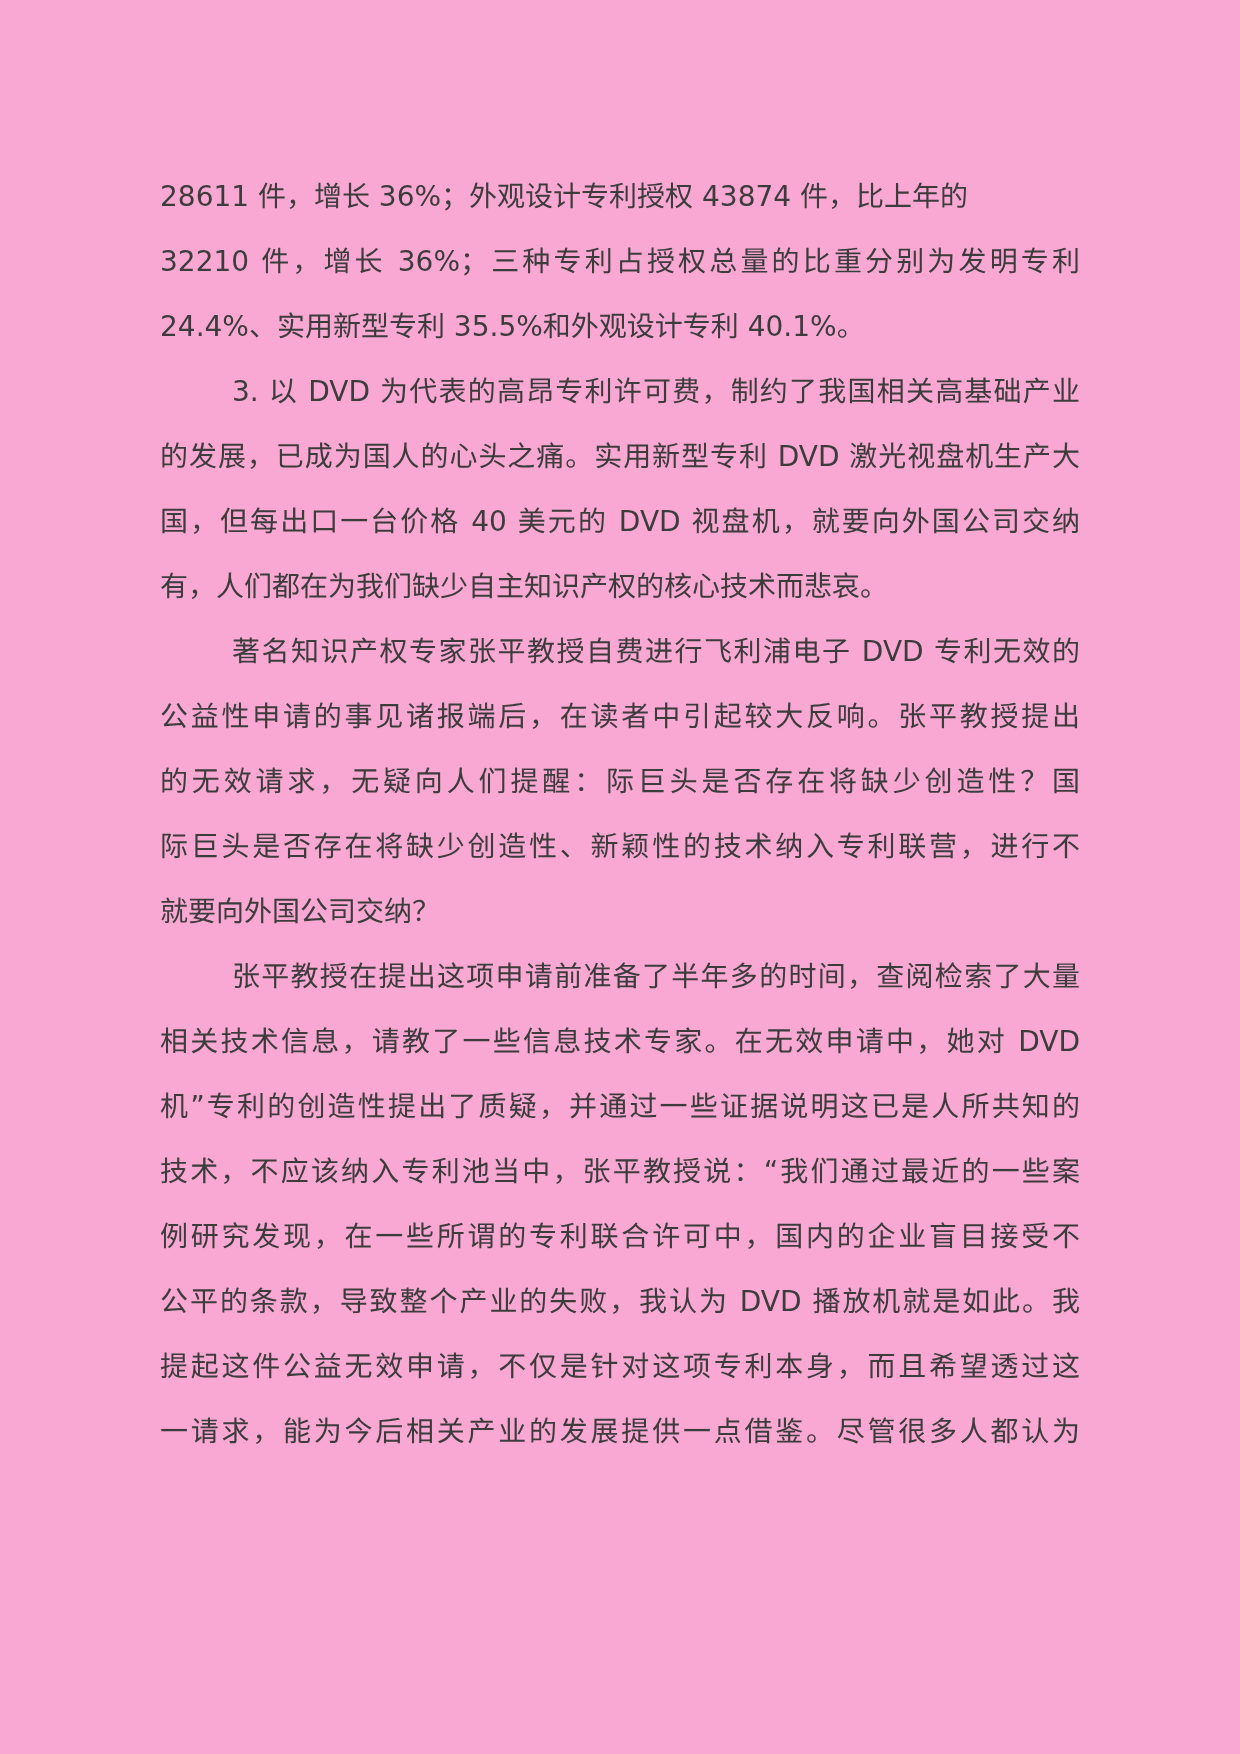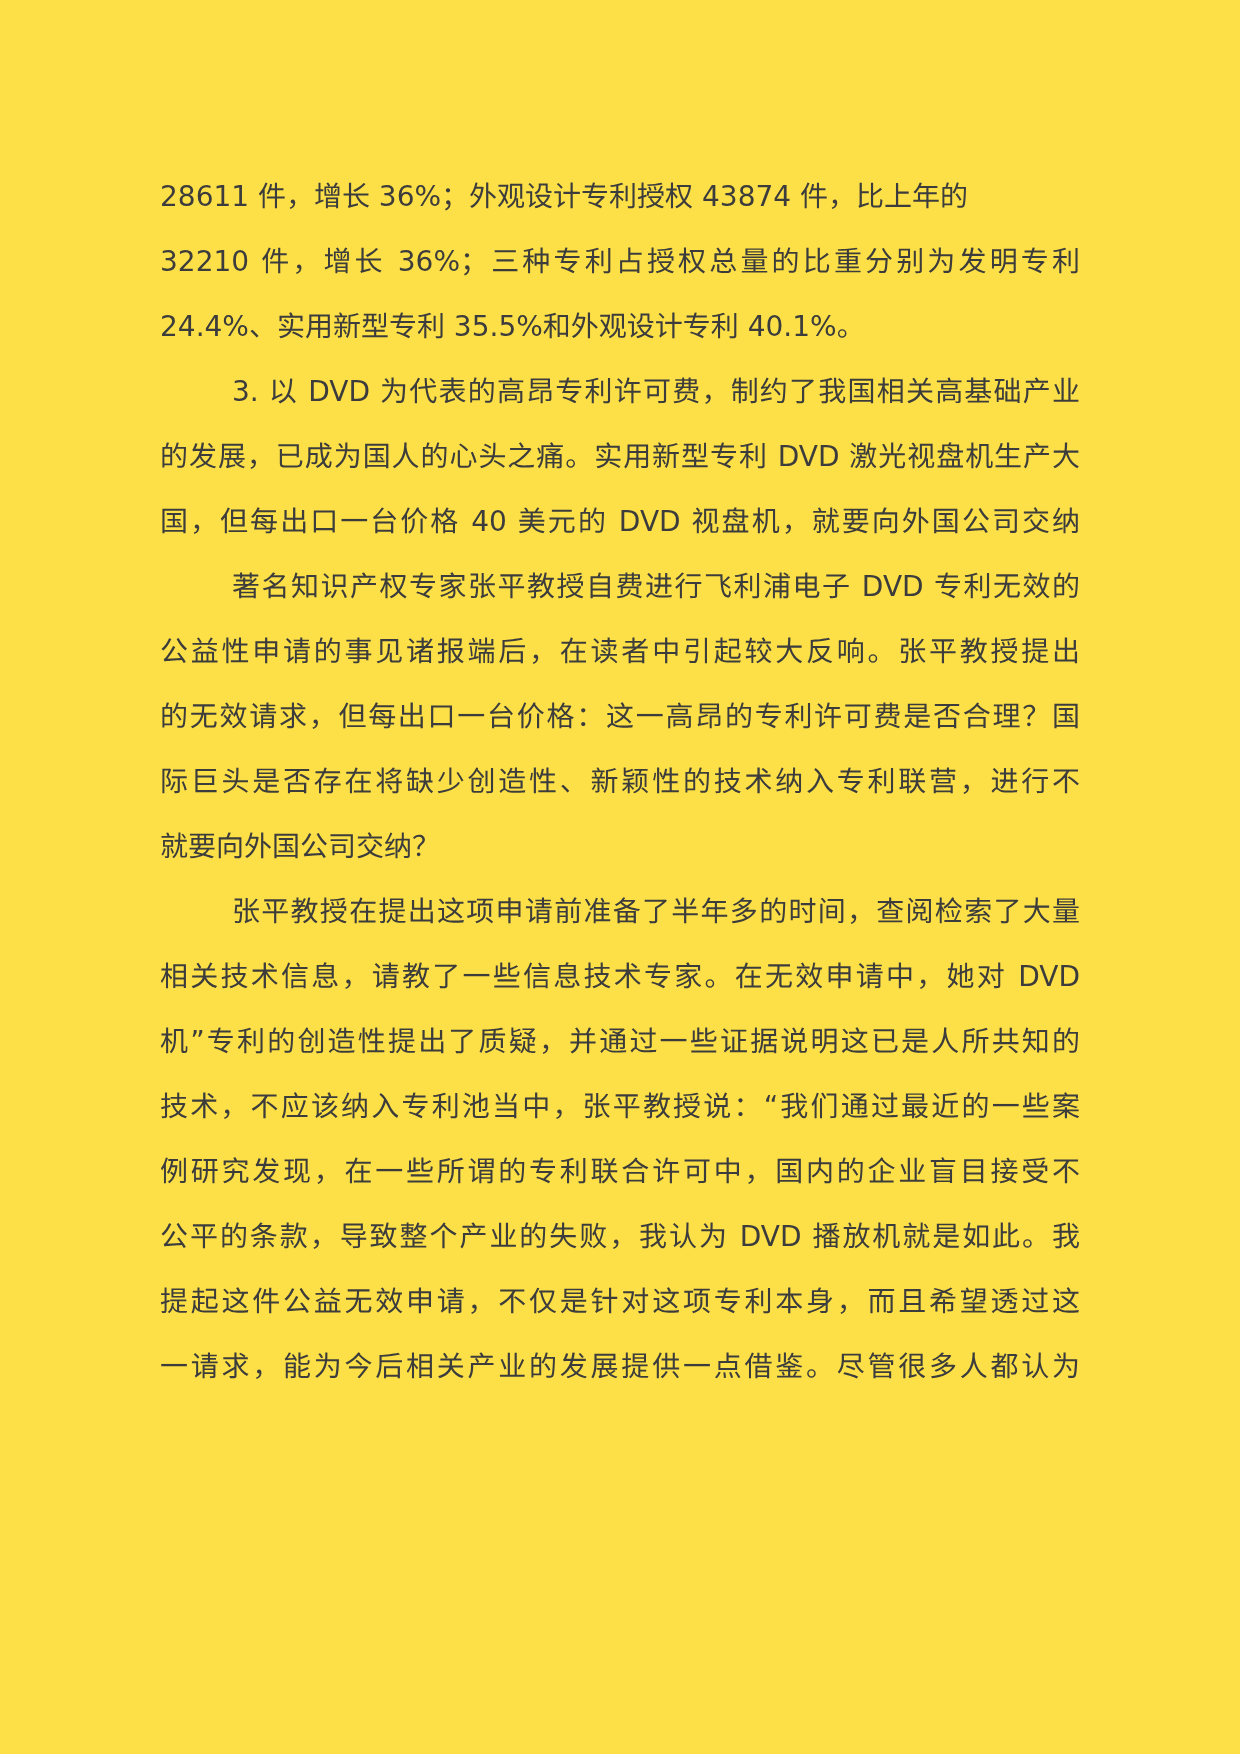--- a/index.html
+++ b/index.html
@@ -4,21 +4,21 @@
 <style>
   html, body {
     margin: 0;
     padding: 0;
     background: #ffffff;
   }
   .page {
     position: relative;
     width: 1240px;
     height: 1754px;
-    background: #fde047;
+    background: #f9a8d4;
     overflow: hidden;
     font-family: "DejaVu Sans", sans-serif;
   }
   .doc {
     position: absolute;
     left: 160px;
     top: 164px;
     width: 920px;
     color: #3c3c3c;
   }
@@ -41,23 +41,24 @@
 <body>
 
 <div class="page">
   <div class="doc">
     <div class="line">28611 件，增长 36%；外观设计专利授权 43874 件，比上年的</div>
     <div class="line fill">32210 件，增长 36%；三种专利占授权总量的比重分别为发明专利</div>
     <div class="line">24.4%、实用新型专利 35.5%和外观设计专利 40.1%。</div>
     <div class="line fill indent">3. 以 DVD 为代表的高昂专利许可费，制约了我国相关高基础产业</div>
     <div class="line fill">的发展，已成为国人的心头之痛。实用新型专利 DVD 激光视盘机生产大</div>
     <div class="line fill">国，但每出口一台价格 40 美元的 DVD 视盘机，就要向外国公司交纳</div>
+    <div class="line">有，人们都在为我们缺少自主知识产权的核心技术而悲哀。</div>
     <div class="line fill indent">著名知识产权专家张平教授自费进行飞利浦电子 DVD 专利无效的</div>
     <div class="line fill">公益性申请的事见诸报端后，在读者中引起较大反响。张平教授提出</div>
-    <div class="line fill">的无效请求，但每出口一台价格：这一高昂的专利许可费是否合理？国</div>
+    <div class="line fill">的无效请求，无疑向人们提醒：际巨头是否存在将缺少创造性？国</div>
     <div class="line fill">际巨头是否存在将缺少创造性、新颖性的技术纳入专利联营，进行不</div>
     <div class="line">就要向外国公司交纳？</div>
     <div class="line fill indent">张平教授在提出这项申请前准备了半年多的时间，查阅检索了大量</div>
     <div class="line fill">相关技术信息，请教了一些信息技术专家。在无效申请中，她对 DVD</div>
     <div class="line fill">机”专利的创造性提出了质疑，并通过一些证据说明这已是人所共知的</div>
     <div class="line fill">技术，不应该纳入专利池当中，张平教授说：“我们通过最近的一些案</div>
     <div class="line fill">例研究发现，在一些所谓的专利联合许可中，国内的企业盲目接受不</div>
     <div class="line fill">公平的条款，导致整个产业的失败，我认为 DVD 播放机就是如此。我</div>
     <div class="line fill">提起这件公益无效申请，不仅是针对这项专利本身，而且希望透过这</div>
     <div class="line fill">一请求，能为今后相关产业的发展提供一点借鉴。尽管很多人都认为</div>

